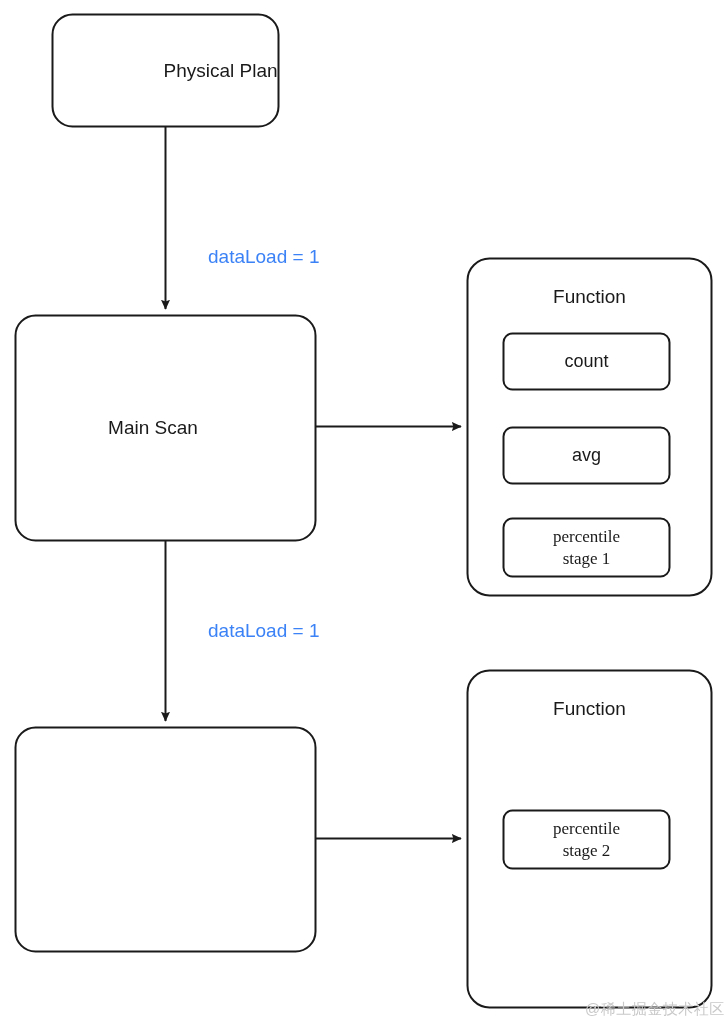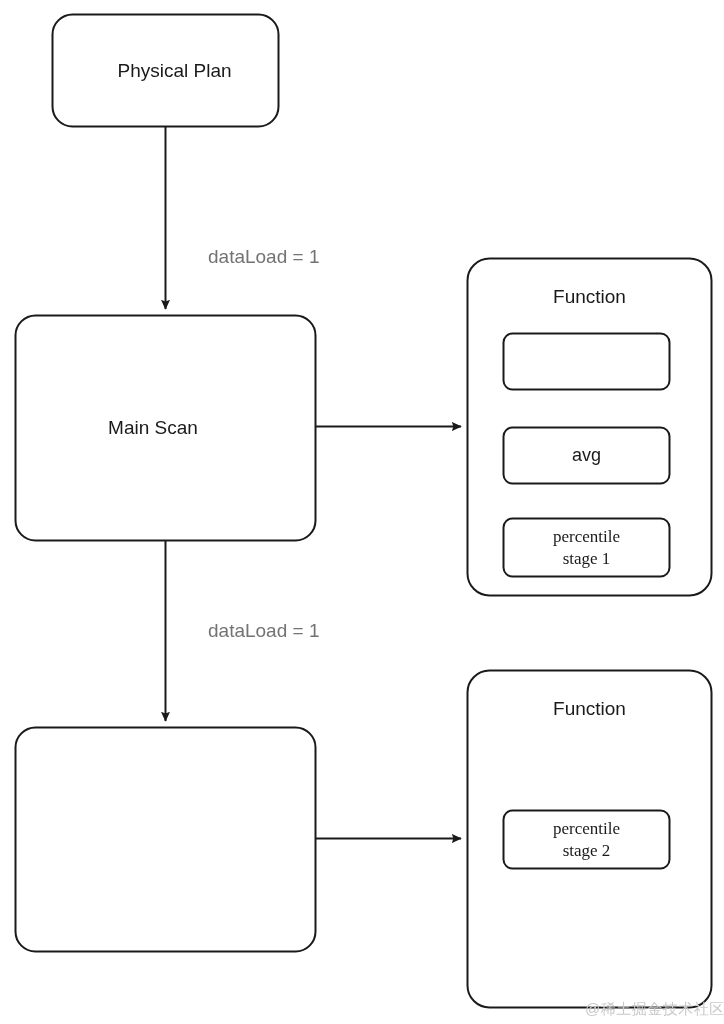--- a/index.html
+++ b/index.html
@@ -33,21 +33,21 @@
     align-items: center;
     justify-content: center;
     text-align: center;
     color: #1a1a1a;
     line-height: 1.25;
     white-space: pre-line;
     pointer-events: none;
   }
   .edge-label {
     position: absolute;
-    color: #737373;
+    color: #3b82f6;
     white-space: nowrap;
   }
   .watermark {
     position: absolute;
     color: #c9c9c9;
     font-size: 15px;
     letter-spacing: 0.5px;
     white-space: nowrap;
   }
   .fs19 { font-size: 19px; }
@@ -82,27 +82,28 @@
 
     <line x1="165.5" y1="126" x2="165.5" y2="309" stroke="#1a1a1a" stroke-width="2" marker-end="url(#arrowhead)"></line>
 
     <line x1="316" y1="426.5" x2="461" y2="426.5" stroke="#1a1a1a" stroke-width="2" marker-end="url(#arrowhead)"></line>
 
     <line x1="165.5" y1="540" x2="165.5" y2="721" stroke="#1a1a1a" stroke-width="2" marker-end="url(#arrowhead)"></line>
 
     <line x1="316" y1="838.5" x2="461" y2="838.5" stroke="#1a1a1a" stroke-width="2" marker-end="url(#arrowhead)"></line>
   </svg>
 
-  <div class="node-label fs19" style="left:52px; top:14px; width:245px; height:113px;">Physical Plan</div>
+  <div class="node-label fs19" style="left:52px; top:14px; width:245px; height:113px;padding-left:46px;">Physical Plan</div>
 
   <div class="node-label fs19" style="left:15px; top:315px; width:276px; height:226px;">Main Scan</div>
 
 
   <div class="node-label fs19" style="left:467px; top:283px; width:245px; height:28px;">Function</div>
 
+  <div class="node-label fs18" style="left:503px; top:333px; width:167px; height:57px;">count</div>
 
   <div class="node-label fs18" style="left:503px; top:427px; width:167px; height:57px;">avg</div>
 
   <div class="node-label fs17" style="left:503px; top:518px; width:167px; height:59px;">percentile
 stage 1</div>
 
   <div class="node-label fs19" style="left:467px; top:695px; width:245px; height:28px;">Function</div>
 
   <div class="node-label fs17" style="left:503px; top:810px; width:167px; height:59px;">percentile
 stage 2</div>

